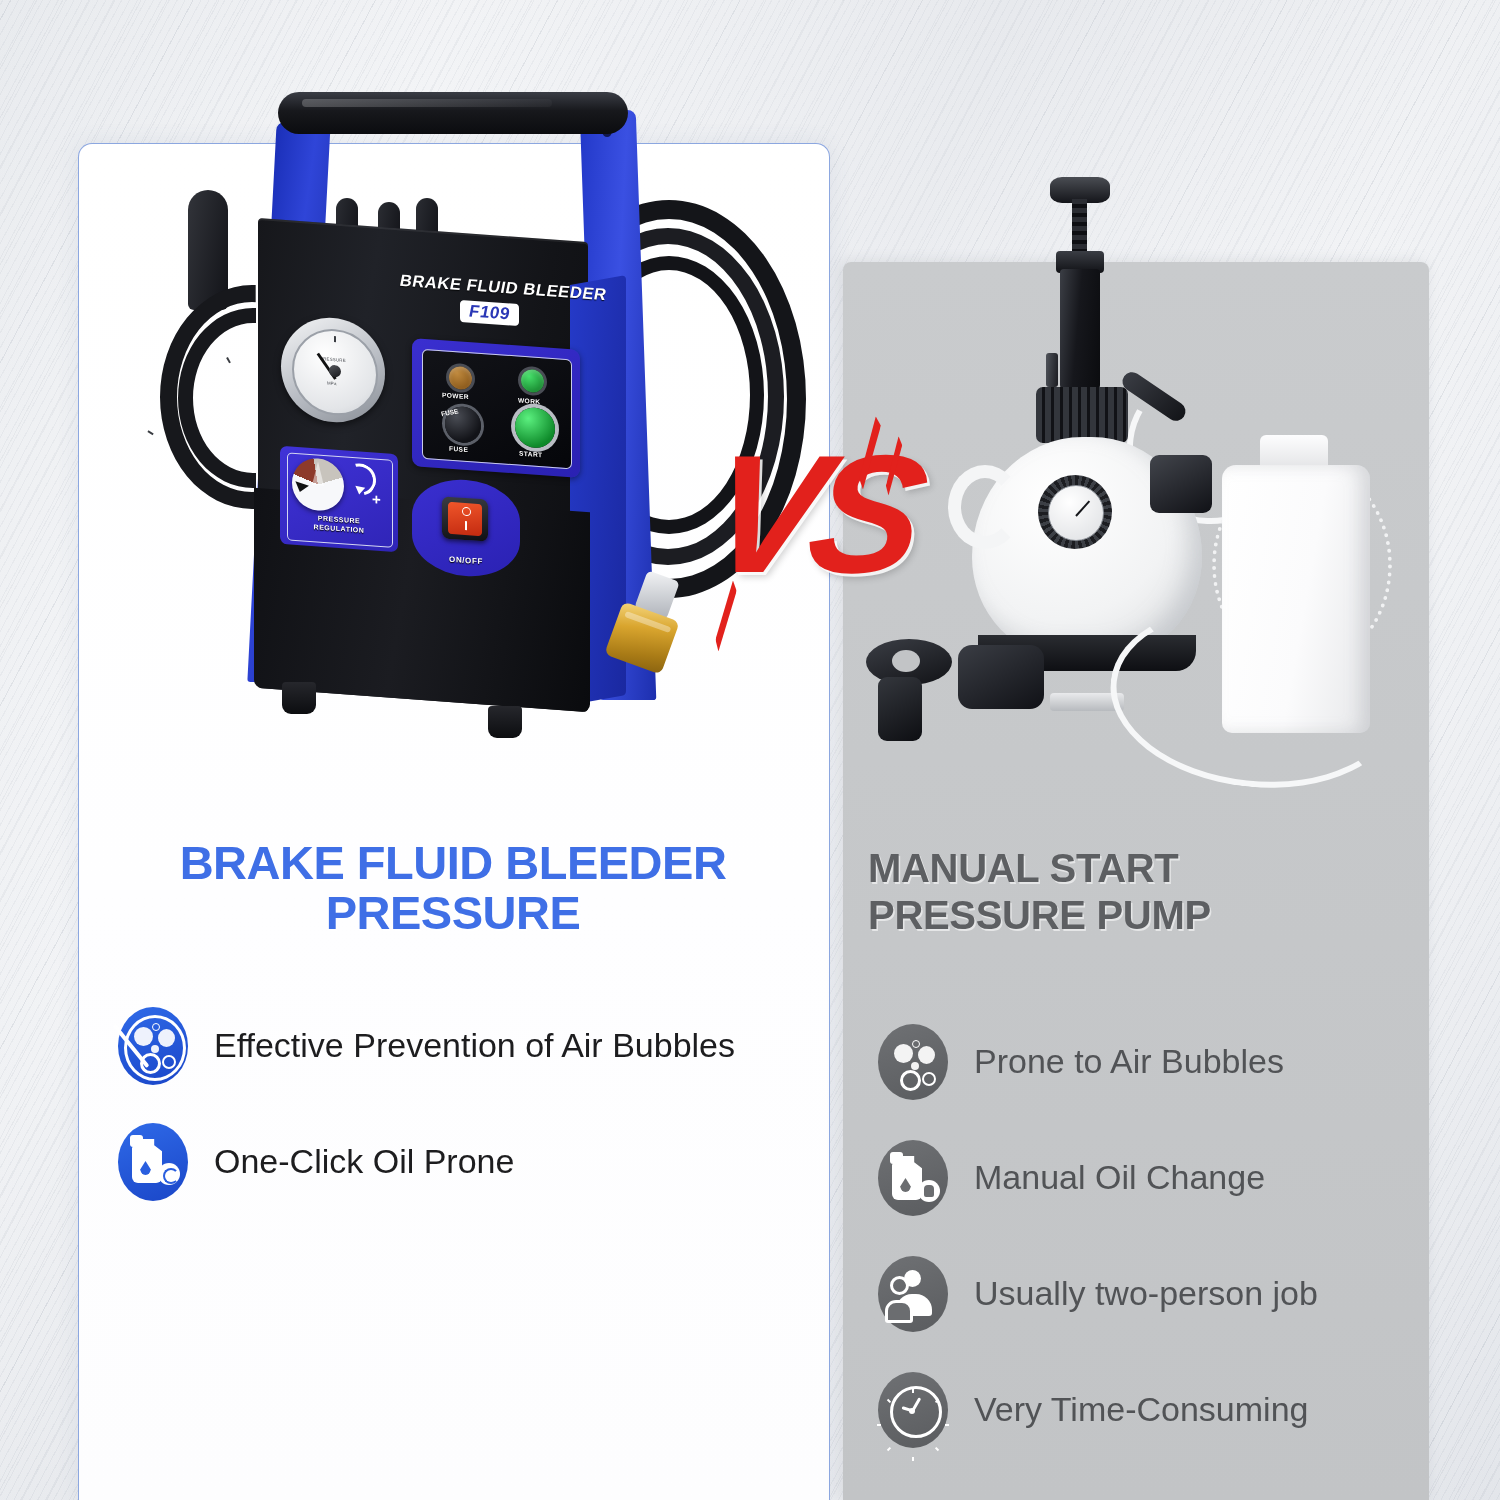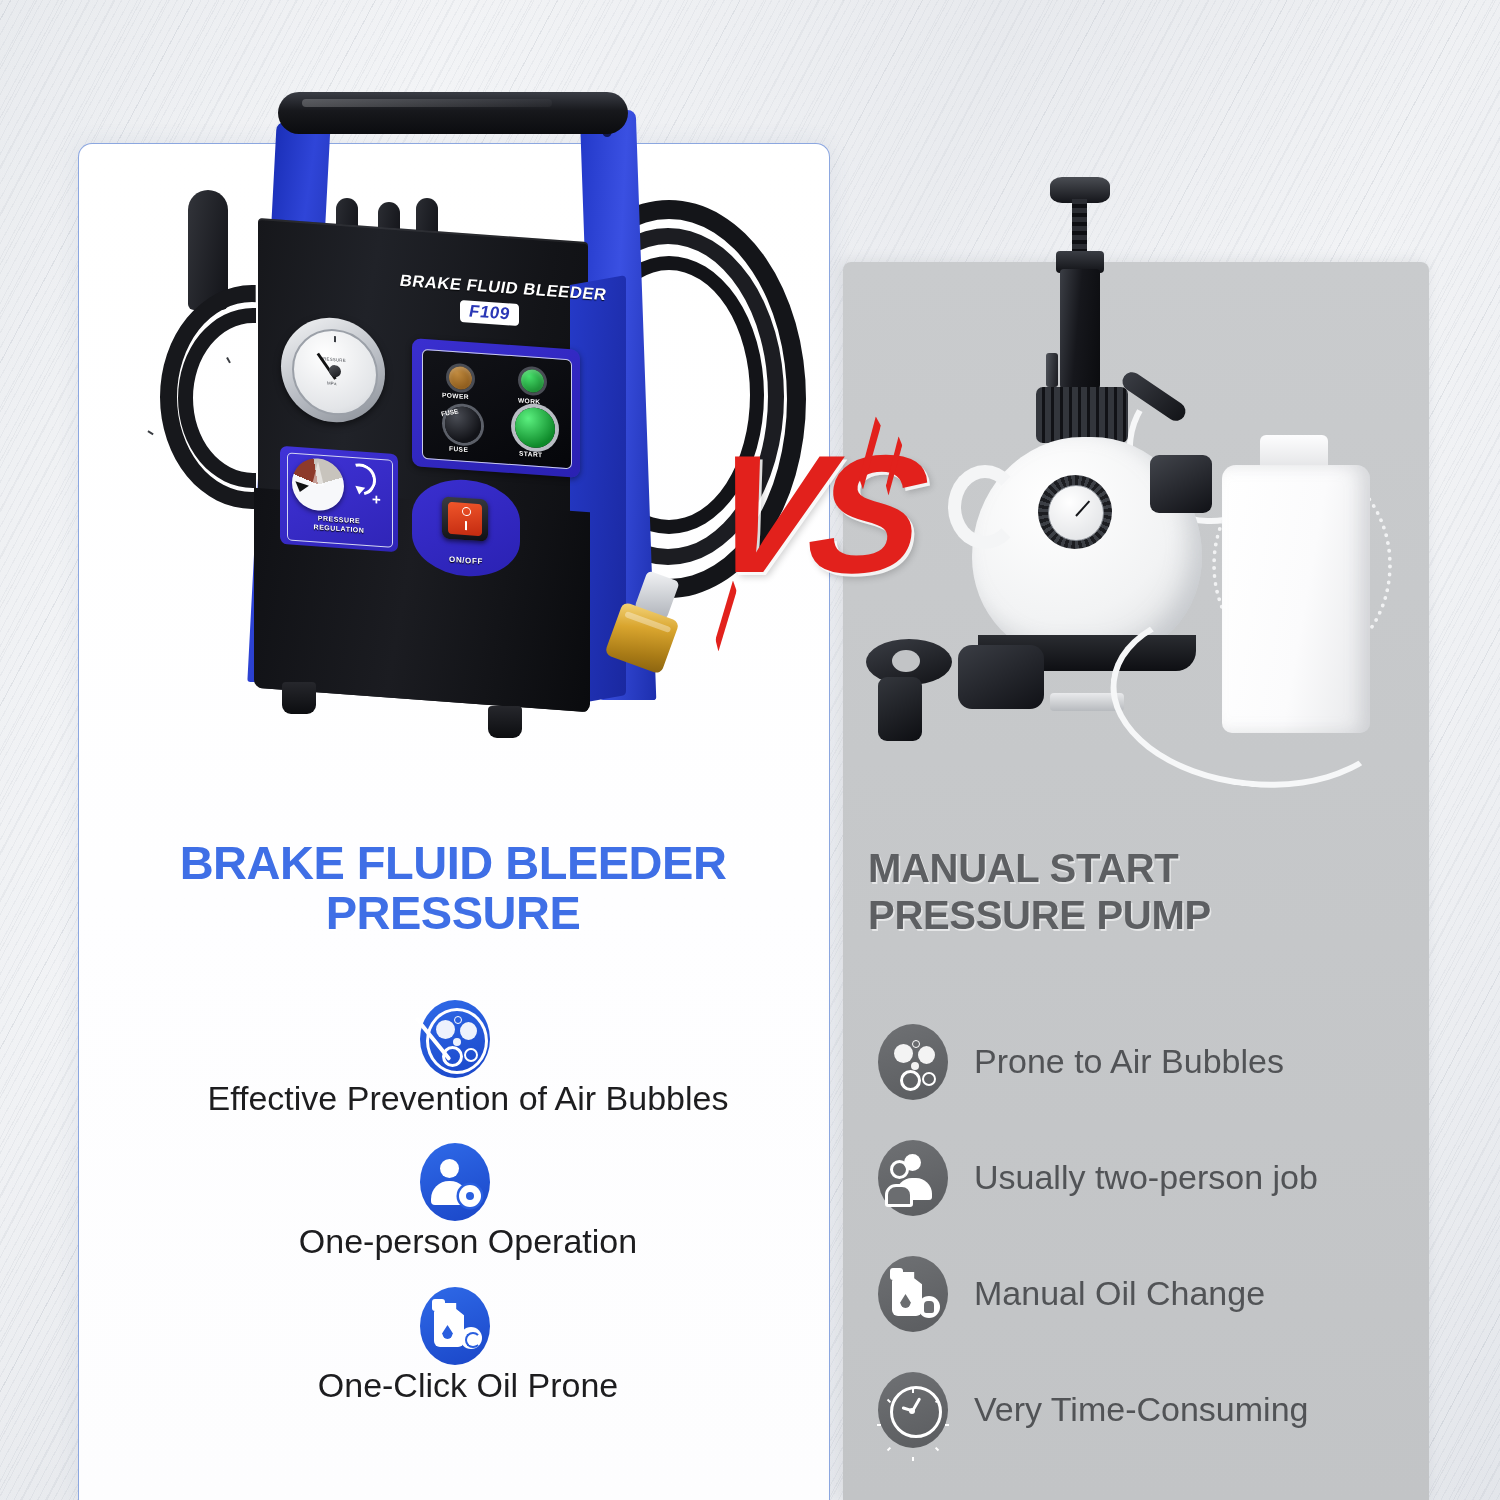--- a/index.html
+++ b/index.html
@@ -257,21 +257,21 @@
     text-shadow:1.5px 1.5px 0 rgba(255,255,255,.9);}
   .title-right{position:absolute;left:868px;top:845px;width:540px;
     color:#5d5f62;font-weight:bold;font-size:40px;line-height:1.18;letter-spacing:-.3px;
     text-shadow:1.5px 1.5px 0 rgba(255,255,255,.55);}
 
   .feat-list{position:absolute;}
   .feat-left{left:118px;top:1000px;width:700px;}
   .feat-right{left:878px;top:1018px;width:530px;}
 
   .feat{display:flex;align-items:center;}
-  .feat-left .feat{min-height:92px;margin-bottom:24px;flex-direction:column;}
+  .feat-left .feat{min-height:92px;margin-bottom:24px;}
   .feat-right .feat{min-height:88px;margin-bottom:28px;}
 
   .ico{flex:0 0 auto;border-radius:50%;position:relative;margin-right:26px;}
   .feat-left .ico{width:70px;height:78px;background:linear-gradient(160deg,#2f6ae8,#1a46c8);}
   .feat-right .ico{width:70px;height:76px;background:linear-gradient(160deg,#6f7174,#5a5c5f);}
 
   .feat-txt{font-size:34px;line-height:1.22;}
   .feat-left .feat-txt{color:#1d1d1f;max-width:560px;}
   .feat-right .feat-txt{color:#515356;max-width:430px;}
 
@@ -465,28 +465,20 @@
           <div class="g bub b2"></div>
         <div class="g b3"></div>
           <div class="g b4"></div>
           <div class="g b5"></div>
         <div class="g bub b6"></div>
         <div class="g slash"></div>
       </div>
       <div class="feat-txt">Effective Prevention of Air Bubbles</div>
     </div>
 
-    <div class="feat">
-      <div class="ico" style="color:#2a5fdf">
-        <div class="g person-head"></div>
-        <div class="g person-body"></div>
-        <div class="g gear"></div>
-      </div>
-      <div class="feat-txt">One-person Operation</div>
-    </div>
 
     <div class="feat">
       <div class="ico" style="color:#2a5fdf">
         <div class="g jug"></div>
         <div class="g jug-spout"></div>
         <div class="g drop"></div>
         <div class="g cyc"></div>
         <div class="g cyc-in"></div>
       </div>
       <div class="feat-txt">One-Click Oil Prone</div>
@@ -503,36 +495,36 @@
         <div class="g b3"></div>
           <div class="g b4"></div>
           <div class="g b5"></div>
         <div class="g bub b6"></div>
       </div>
       <div class="feat-txt">Prone to Air Bubbles</div>
     </div>
 
     <div class="feat">
       <div class="ico" style="color:#6b6d70">
+        <div class="g jug"></div>
+        <div class="g jug-spout"></div>
+        <div class="g drop" style="background:#6b6d70"></div>
+        <div class="g hand"></div>
+      </div>
+      <div class="feat-txt">Manual Oil Change</div>
+    </div>
+
+    <div class="feat">
+      <div class="ico" style="color:#6b6d70">
         <div class="g p2-head1"></div>
           <div class="g p2-head2"></div>
         <div class="g p2-body1"></div>
           <div class="g p2-body2"></div>
       </div>
       <div class="feat-txt">Usually two-person job</div>
-    </div>
-
-    <div class="feat">
-      <div class="ico" style="color:#6b6d70">
-        <div class="g jug"></div>
-        <div class="g jug-spout"></div>
-        <div class="g drop" style="background:#6b6d70"></div>
-        <div class="g hand"></div>
-      </div>
-      <div class="feat-txt">Manual Oil Change</div>
     </div>
 
     <div class="feat">
       <div class="ico" style="color:#6b6d70">
         <div class="g clock"></div>
         <div class="g tickmk" style="transform:rotate(0deg)"></div>
         <div class="g tickmk" style="transform:rotate(45deg)"></div>
         <div class="g tickmk" style="transform:rotate(90deg)"></div>
         <div class="g tickmk" style="transform:rotate(135deg)"></div>
         <div class="g tickmk" style="transform:rotate(180deg)"></div>

